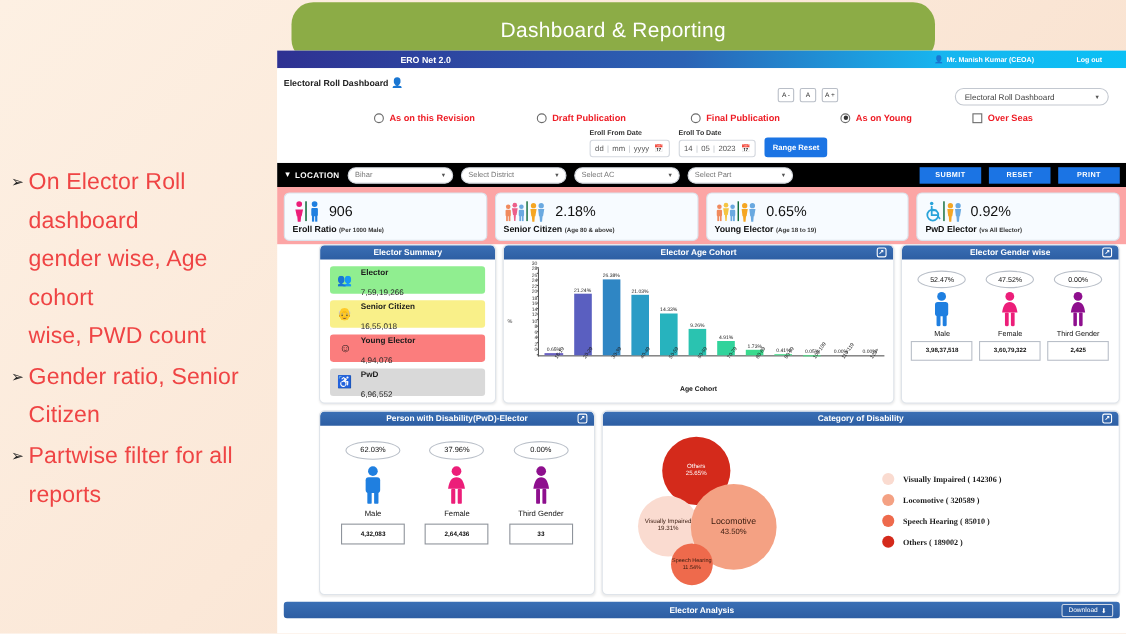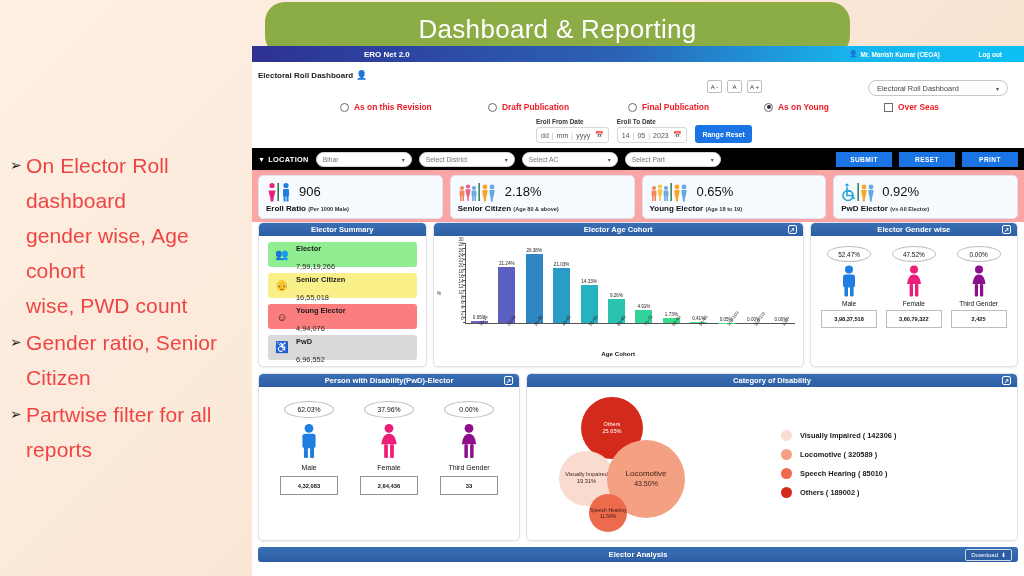--- a/index.html
+++ b/index.html
@@ -28,21 +28,21 @@
   }
   .bullet-text {
     font-size: 21px; line-height: 35px; color: #ef4444; letter-spacing: 0.1px;
   }
 
   
   .title-banner {
     position: absolute; left: 265px; top: 2px; width: 585px; height: 54px;
     background: #8cac46; border-radius: 20px;
     display: flex; align-items: center; justify-content: center;
-    color: #ffffff; font-size: 26px; letter-spacing: 0.3px;
+    color: #ffffff; font-size: 19px; letter-spacing: 0.3px;
   }
 
   
   .app { position: absolute; left: 252px; top: 46px; width: 772px; height: 530px; background: #ffffff; }
 
   .app-topbar {
     height: 16px; width: 100%;
     background: linear-gradient(90deg, #2e3192 0%, #2b63b5 48%, #17b5ef 78%, #0bc0f5 100%);
     display: flex; align-items: center; position: relative;
   }
@@ -134,21 +134,21 @@
   .kpi-top { display: flex; align-items: center; gap: 7px; }
   .kpi-icons { display: flex; align-items: flex-end; gap: 1px; height: 20px; }
   .kpi-val { font-size: 13px; color: #111; }
   .kpi-label { font-size: 8px; color: #111; font-weight: bold; margin-top: 2px; }
   .kpi-sub { font-size: 5.6px; color: #333; font-weight: bold; }
 
   .pic { display: inline-block; }
   .pic svg { display: block; }
 
   
-  .panels { padding: 0 6px; display: flex; flex-direction: column; gap: 6px; }
+  .panels { padding: 0 6px; display: flex; flex-direction: column; gap: 6px; margin-left: 32px; }
   .panel-row { display: flex; gap: 6px; }
   .panel {
     background: #fff; border: 1px solid #dfe4ea; border-radius: 5px; overflow: hidden;
     box-shadow: 0 1px 2px rgba(0,0,0,.08);
   }
   .panel-head {
     height: 13px; background: linear-gradient(180deg,#3a6fb5 0%, #2d5ea3 100%);
     color: #fff; font-size: 7.6px; font-weight: bold;
     display: flex; align-items: center; justify-content: center; position: relative;
     border-radius: 4px 4px 0 0;
@@ -225,21 +225,21 @@
   .circ {
     position: absolute; border-radius: 50%; display: flex; flex-direction: column;
     align-items: center; justify-content: center; text-align: center; color: #3a1c10;
   }
   .circ .c-name { font-size: 5px; line-height: 6px; }
   .circ .c-pct { font-size: 5px; line-height: 6px; }
   .circ.big .c-name { font-size: 8px; line-height: 10px; }
   .circ.big .c-pct { font-size: 7px; line-height: 9px; }
   .circ.med .c-name { font-size: 5.6px; line-height: 7px; }
   .circ.med .c-pct { font-size: 5.6px; line-height: 7px; }
-  .dis-legend { display: flex; flex-direction: column; gap: 8px; margin-left: 4px; }
+  .dis-legend { display: flex; flex-direction: column; gap: 8px; margin-left: 4px; font-family: Liberation Serif, serif; }
   .leg-item { display: flex; align-items: center; gap: 8px; }
   .leg-dot { width: 11px; height: 11px; border-radius: 50%; flex: 0 0 11px; }
   .leg-text { font-size: 7.4px; font-weight: bold; color: #1a1a1a; }
 
   
   .analysis-bar {
     margin: 6px 6px 0 6px; height: 15px;
     background: linear-gradient(180deg,#3a6fb5 0%, #2d5ea3 100%);
     border-radius: 3px; color: #fff; font-size: 7.6px; font-weight: bold;
     display: flex; align-items: center; justify-content: center; position: relative;

